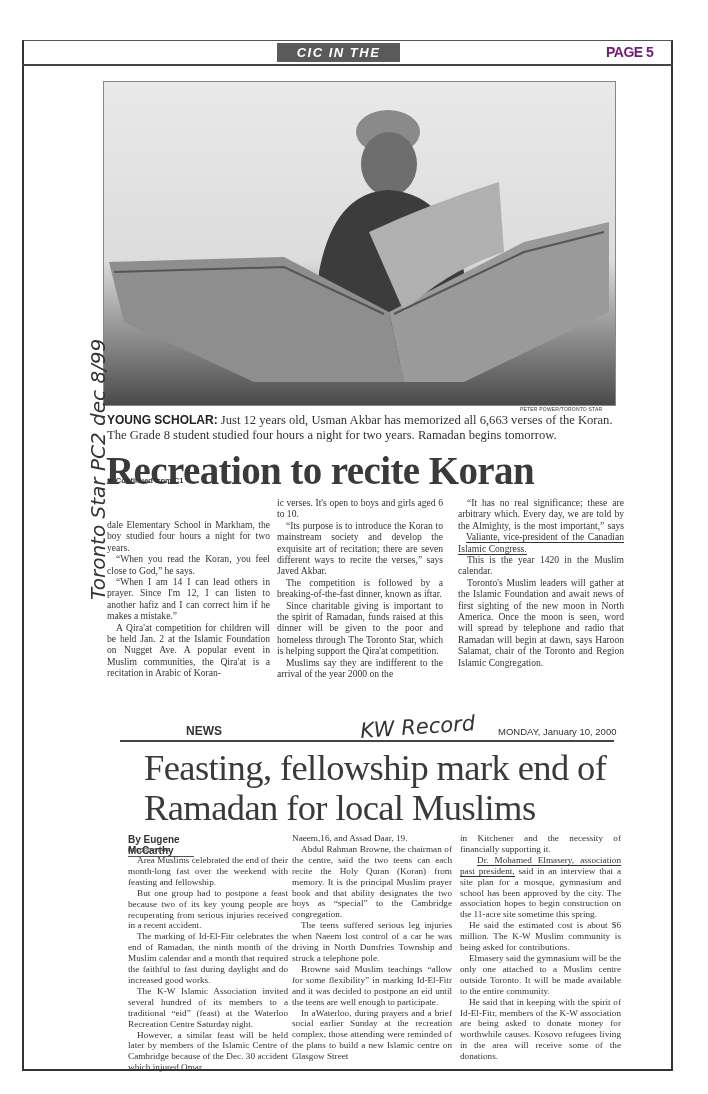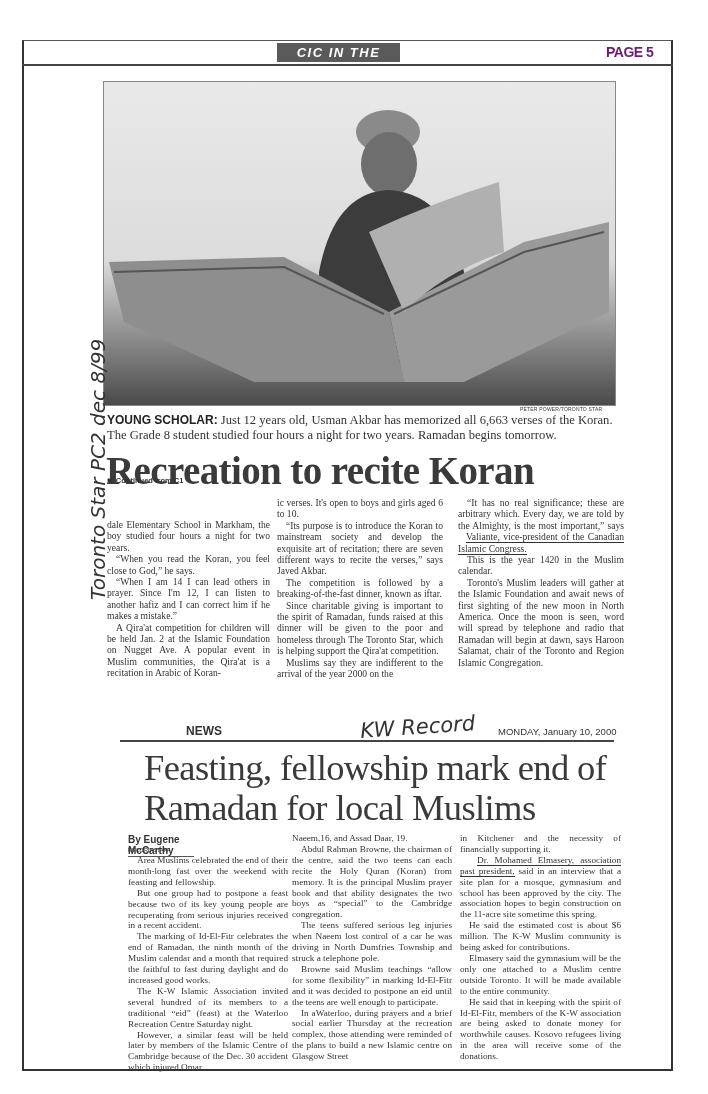--- a/index.html
+++ b/index.html
@@ -98,21 +98,21 @@
   <p>But one group had to postpone a feast because two of its key young people are recuperating from serious injuries received in a recent accident.</p>
   <p>The marking of Id-El-Fitr celebrates the end of Ramadan, the ninth month of the Muslim calendar and a month that required the faithful to fast during daylight and do increased good works.</p>
   <p>The K-W Islamic Association invited several hundred of its members to a traditional “eid” (feast) at the Waterloo Recreation Centre Saturday night.</p>
   <p>However, a similar feast will be held later by members of the Islamic Centre of Cambridge because of the Dec. 30 accident which injured Omar</p>
 </div>
 <div class="col b b2">
   <p class="ni">Naeem,16, and Assad Daar, 19.</p>
   <p>Abdul Rahman Browne, the chairman of the centre, said the two teens can each recite the Holy Quran (Koran) from memory. It is the principal Muslim prayer book and that ability designates the two boys as “special” to the Cambridge congregation.</p>
   <p>The teens suffered serious leg injuries when Naeem lost control of a car he was driving in North Dumfries Township and struck a telephone pole.</p>
   <p>Browne said Muslim teachings “allow for some flexibility” in marking Id-El-Fitr and it was decided to postpone an eid until the teens are well enough to participate.</p>
-  <p>In aWaterloo, during prayers and a brief social earlier Thursday at the recreation complex, those attending were reminded of the plans to build a new Islamic centre on Glasgow Street</p>
+  <p>In aWaterloo, during prayers and a brief social earlier Sunday at the recreation complex, those attending were reminded of the plans to build a new Islamic centre on Glasgow Street</p>
 </div>
 <div class="col b b3">
   <p class="ni">in Kitchener and the necessity of financially supporting it.</p>
   <p><span class="ul">Dr. Mohamed Elmasery, association past president,</span><span> said in an interview that a site plan for a mosque, gymnasium and school has been approved by the city. The association hopes to begin construction on the 11-acre site sometime this spring.</span></p>
   <p>He said the estimated cost is about $6 million. The K-W Muslim community is being asked for contributions.</p>
   <p>Elmasery said the gymnasium will be the only one attached to a Muslim centre outside Toronto. It will be made available to the entire community.</p>
   <p>He said that in keeping with the spirit of Id-El-Fitr, members of the K-W association are being asked to donate money for worthwhile causes. Kosovo refugees living in the area will receive some of the donations.</p>
 </div>
 
 </body></html>

